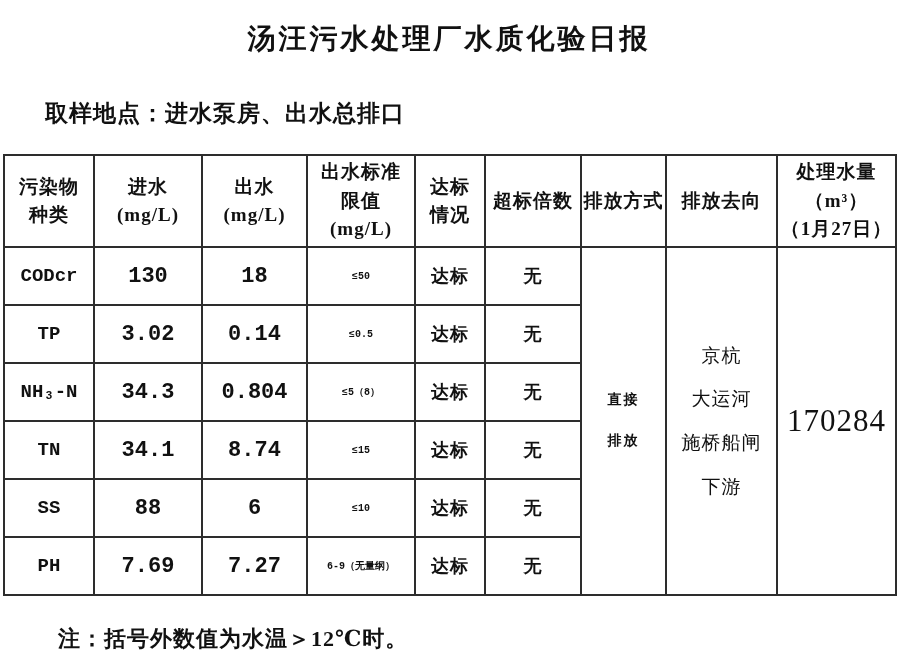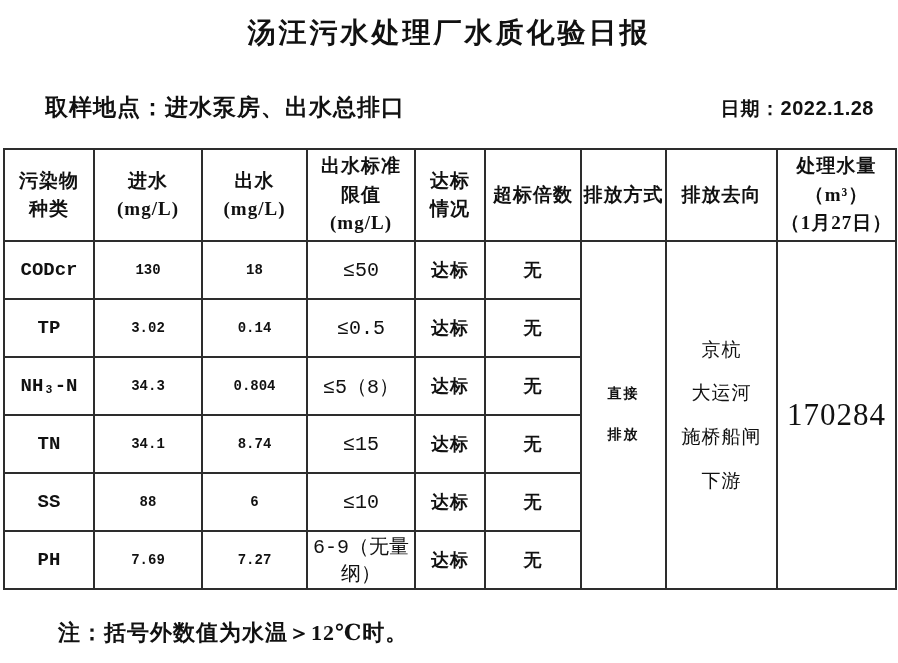--- a/index.html
+++ b/index.html
@@ -5,21 +5,21 @@
   * { margin:0; padding:0; box-sizing:border-box; }
   html,body { background:#ffffff; }
   body {
     width:898px; height:663px;
     font-family:"Liberation Serif","DejaVu Serif",serif;
     color:#111111;
     overflow:hidden;
     position:relative;
   }
   .page-title {
-    padding-top:14px;
+    padding-top:20px;
     text-align:center;
     font-size:28px;
     font-weight:bold;
     letter-spacing:3px;
     font-family:"Liberation Sans","DejaVu Sans",sans-serif;
   }
   .meta-row {
     margin:40px 24px 0 45px;
     display:flex;
     justify-content:space-between;
@@ -67,26 +67,26 @@
   tr.data-row { height:58px; }
   td.pollutant {
     font-family:"Liberation Mono","DejaVu Sans Mono",monospace;
     font-weight:bold;
     font-size:19px;
     border-radius:14px;
   }
   td.num {
     font-family:"Liberation Mono","DejaVu Sans Mono",monospace;
     font-weight:600;
-    font-size:14px;
+    font-size:22px;
   }
   td.limit {
     font-family:"Liberation Mono","DejaVu Sans Mono",monospace;
-    font-weight:400;
-    font-size:20px;
+    font-weight:700;
+    font-size:10px;
   }
   td.cn {
     font-size:18px;
     font-weight:bold;
     letter-spacing:1px;
   }
   td.merged-method {
     font-size:14px;
     font-weight:bold;
     white-space:pre-line;
@@ -113,21 +113,20 @@
     letter-spacing:1px;
   }
 </style>
 </head>
 <body>
 
 <div class="page-title">汤汪污水处理厂水质化验日报</div>
 
 <div class="meta-row">
   <span class="sample-location">取样地点：进水泵房、出水总排口</span>
-  <span class="date-wrap"><span>日期：</span><span class="date-value">2022.1.28</span></span>
 </div>
 
 <table class="report">
   <colgroup>
     <col style="width:90px">
       <col style="width:108px">
       <col style="width:105px">
     <col style="width:108px">
       <col style="width:70px">
       <col style="width:96px">

